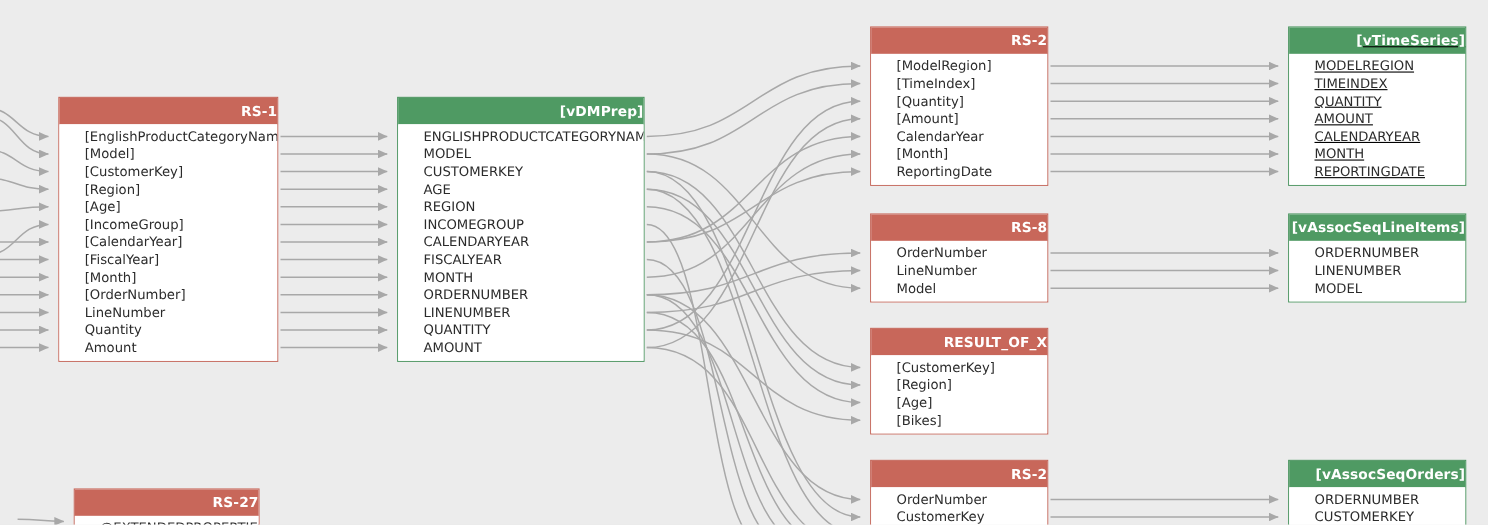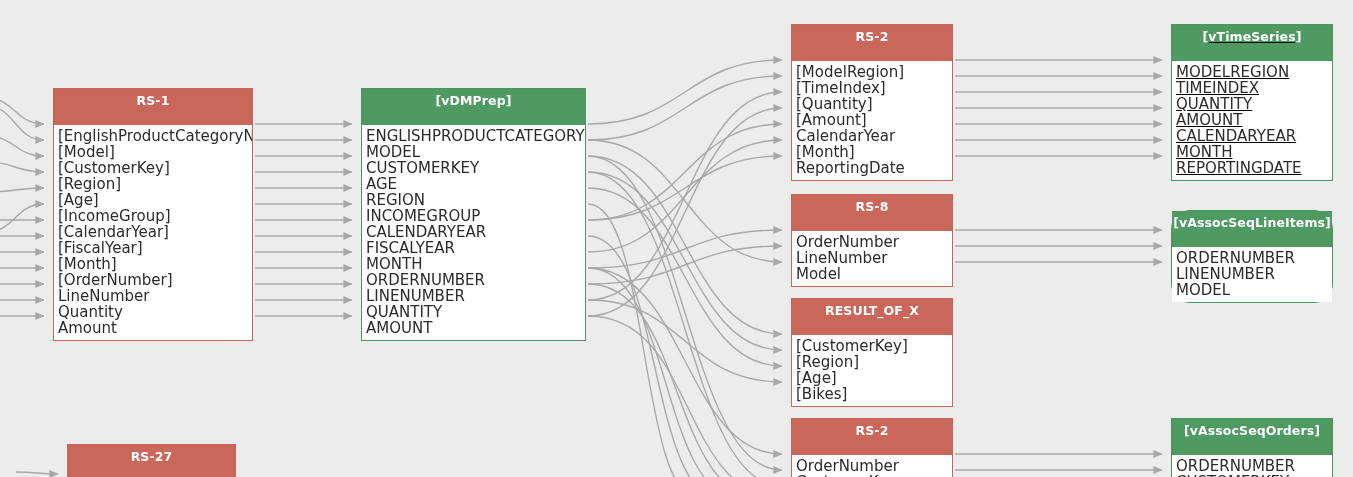--- a/index.html
+++ b/index.html
@@ -28,42 +28,42 @@
     z-index: 2;
     box-sizing: border-box;
     background: #ffffff;
     border: 1px solid #c4675a;
     box-shadow: 0 0 0 0 rgba(0,0,0,0);
   }
   .node.green {
     border-color: #4c9460;
   }
   .node-header {
-    height: 36px;
+    height: 24px;
     line-height: 24px;
-    text-align: center;
+    text-align: right;
     color: #ffffff;
     font-weight: bold;
     font-size: 12.5px;
     background: #c8675a;
     letter-spacing: 0.1px;
   }
   .node.green .node-header {
     background: #4f9a63;
   }
   .node-body {
     background: #ffffff;
     padding: 3px 0 4px 0;
   }
   .node-row {
     height: 16px;
     line-height: 16px;
-    font-size: 15px;
+    font-size: 12px;
     color: #2b2b2b;
-    padding-left: 4px;
+    padding-left: 23px;
     white-space: nowrap;
     overflow: hidden;
   }
 </style>
 </head>
 <body>
 
 <div id="canvas">
   <svg id="wires" viewBox="0 0 1353 477">
     <defs>
@@ -203,21 +203,21 @@
       </div>
   </div>
     <div class="node" style="left: 791px; top: 194px; width: 162px;">
     <div class="node-header">RS-8</div>
     <div class="node-body">
         <div class="node-row">OrderNumber</div>
         <div class="node-row">LineNumber</div>
         <div class="node-row">Model</div>
       </div>
   </div>
-    <div class="node green" style="left: 1171px; top: 210px; width: 162px; border-radius: 19px;">
+    <div class="node green" style="left: 1171px; top: 194px; width: 162px;">
     <div class="node-header">[vAssocSeqLineItems]</div>
     <div class="node-body">
         <div class="node-row">ORDERNUMBER</div>
         <div class="node-row">LINENUMBER</div>
         <div class="node-row">MODEL</div>
       </div>
   </div>
     <div class="node" style="left: 791px; top: 298px; width: 162px;">
     <div class="node-header">RESULT_OF_X</div>
     <div class="node-body">

